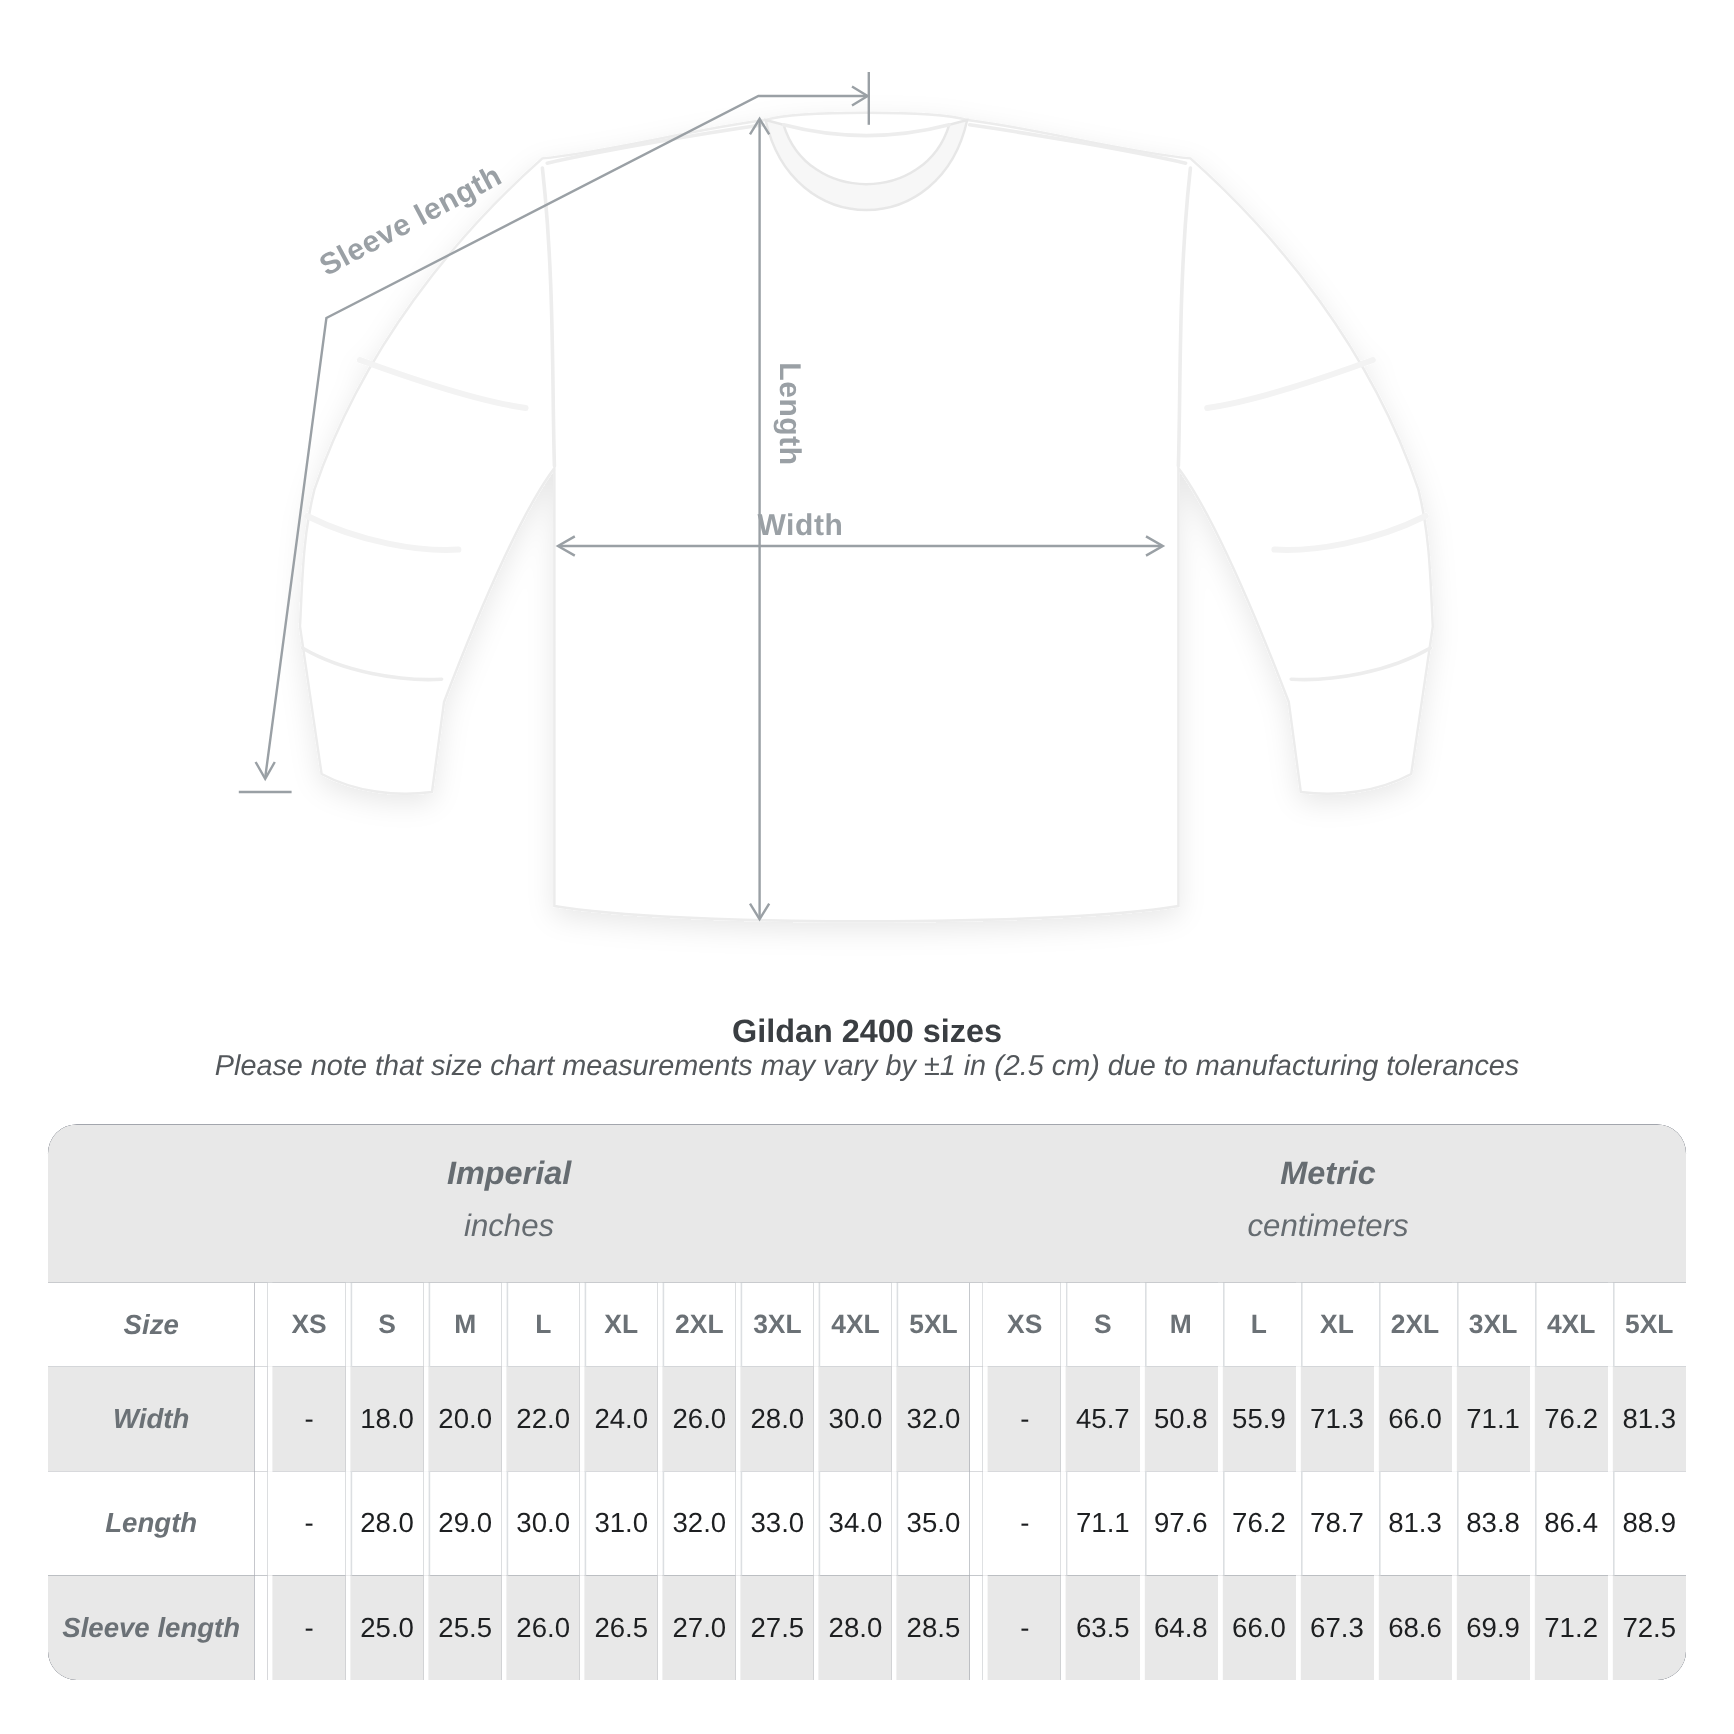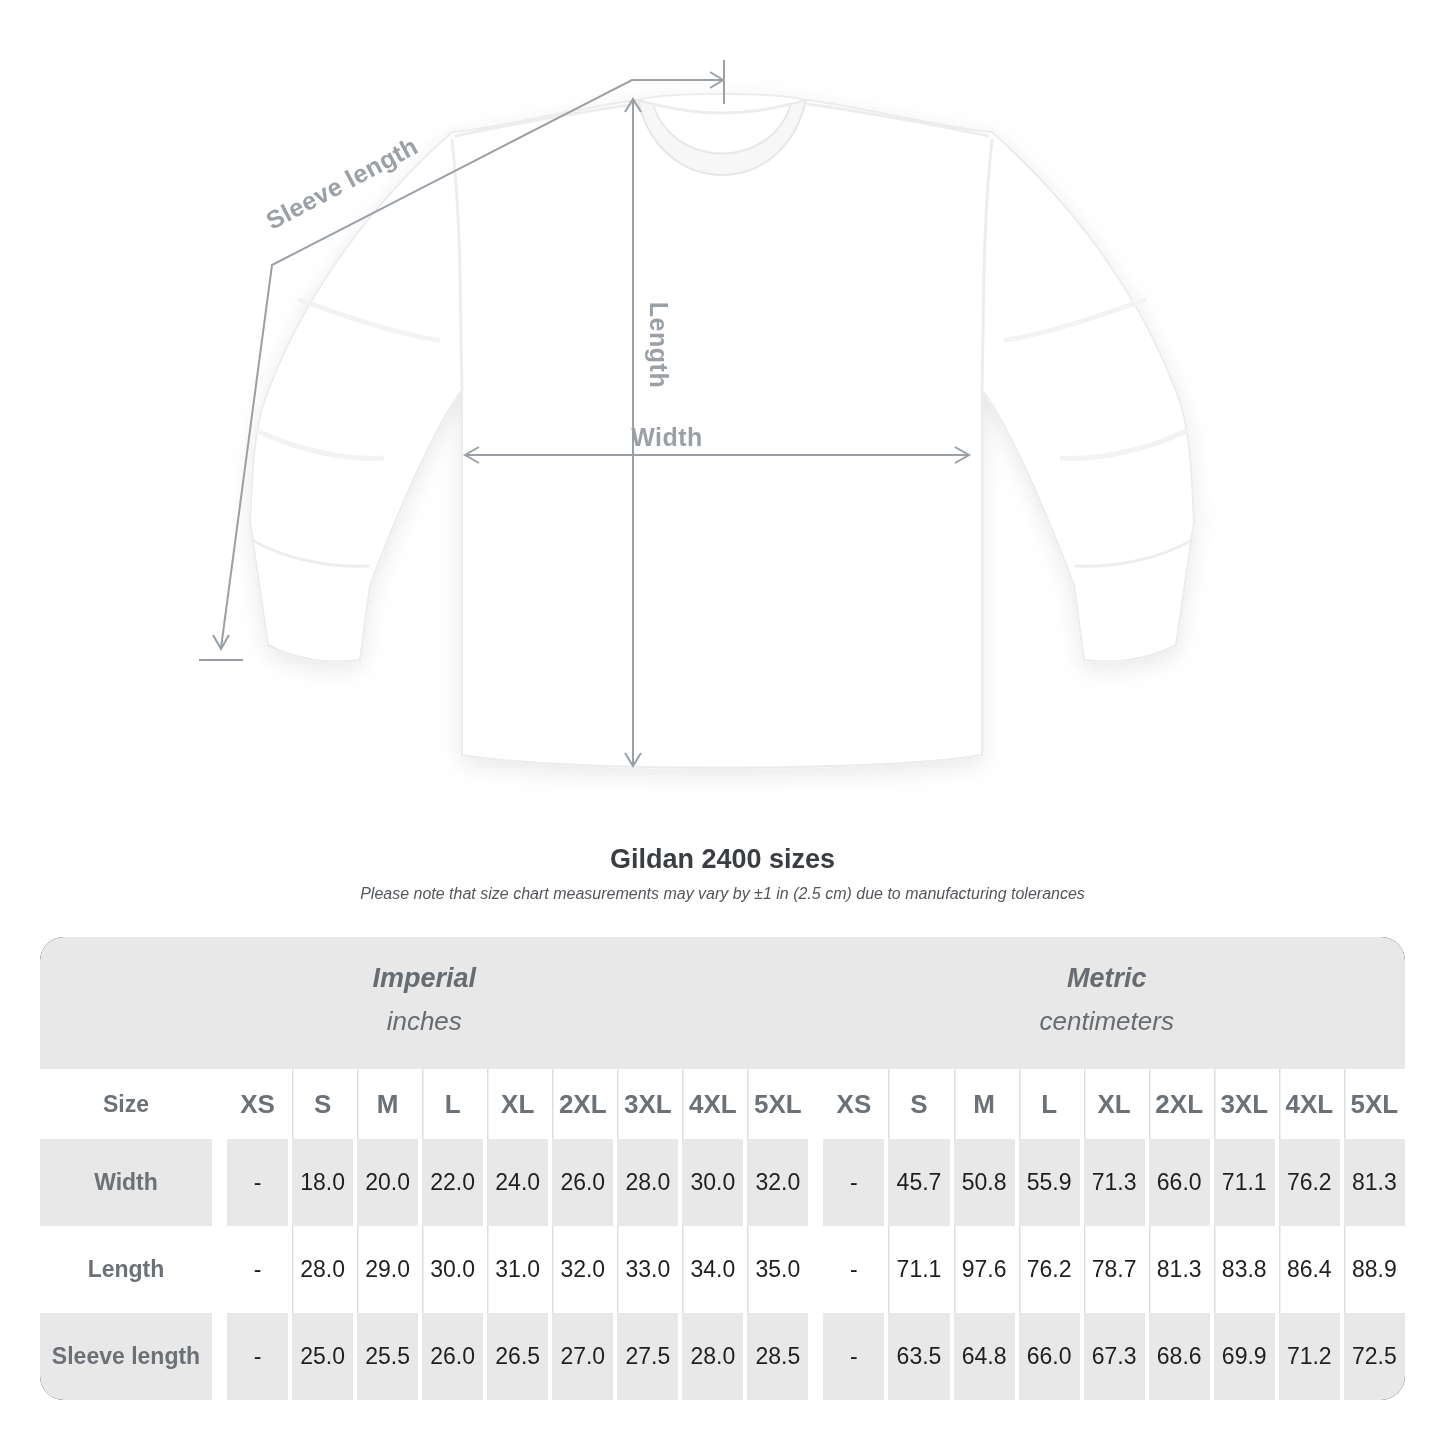--- a/index.html
+++ b/index.html
@@ -14,41 +14,41 @@
   .measure{stroke:#9aa0a5;stroke-width:2;fill:none;}
   .measure-label{fill:#9aa0a5;font-weight:bold;font-size:25px;letter-spacing:.5px;
     font-family:"Liberation Sans","DejaVu Sans",sans-serif;}
   .shirt-outline{fill:#ffffff;stroke:#ececec;stroke-width:2;}
   .crease{stroke:#ededed;stroke-width:3;fill:none;stroke-linecap:round;}
   .crease-soft{stroke:#f3f3f3;stroke-width:5;fill:none;stroke-linecap:round;}
   .collar-band{fill:#f7f7f7;stroke:#e7e7e7;stroke-width:2;}
   
   .caption{text-align:center;margin-top:14px;}
   .caption h1{margin:0;font-size:27px;color:#3a3e42;font-weight:bold;}
-  .caption .subtitle{margin-top:10px;font-size:16px;font-style:italic;color:#53575b;}
+  .caption .subtitle{margin-top:0;font-size:24px;font-style:italic;color:#53575b;}
   
   .table-wrap{width:1365px;margin:34px auto 0 auto;border-radius:24px;overflow:hidden;background:#0f172a;}
   .band{display:flex;background:#e8e8e8;height:132px;box-sizing:border-box;padding-top:26px;}
   .band-half{text-align:center;color:#666c71;}
   .band-left{width:56.3%;}
   .band-right{width:43.7%;}
   .band-title{font-size:27px;font-weight:bold;font-style:italic;}
   .band-unit{font-size:26px;font-style:italic;margin-top:12px;}
   table.sizes{width:100%;border-collapse:separate;border-spacing:0;table-layout:fixed;}
   col.c-label{width:172px;} col.c-gap{width:11px;}
   table.sizes th,table.sizes td{padding:0;text-align:center;vertical-align:middle;}
   tr.r-head th,tr.r-head td{height:70px;}
   tr.r-data th,tr.r-data td{height:87px;}
   tr.gray th,tr.gray td{background:#e8e8e8;}
   tr.white th,tr.white td{background:#ffffff;}
   td.gapcol{background-color:#ffffff !important;
     background-image:linear-gradient(to right,transparent 0,transparent 4.5px,#cdd0d3 4.5px,#cdd0d3 6.5px,transparent 6.5px);
     background-repeat:no-repeat;background-size:100% 100%;}
-  th.label-cell{font-size:23px;font-weight:bold;color:#6b7176;}
-  td.size-h{font-size:26px;font-weight:bold;color:#6b7176;border-left:4px solid #fff;}
+  th.label-cell{font-size:23px;font-weight:bold;color:#6b7176;font-style:italic;}
+  td.size-h{font-size:22px;font-weight:bold;color:#6b7176;border-left:4px solid #fff;}
   td.val{font-size:23px;color:#1d1f21;border-left:4px solid #fff;}
   tr.white td.lined{box-shadow:inset 1.5px 0 0 #dcdfe2;}
 </style>
 </head>
 <body>
 
 <div class="diagram">
   <svg width="1445" height="830" viewBox="0 0 1445 830">
     <defs>
       <filter id="soft" x="-20%" y="-20%" width="140%" height="140%">

